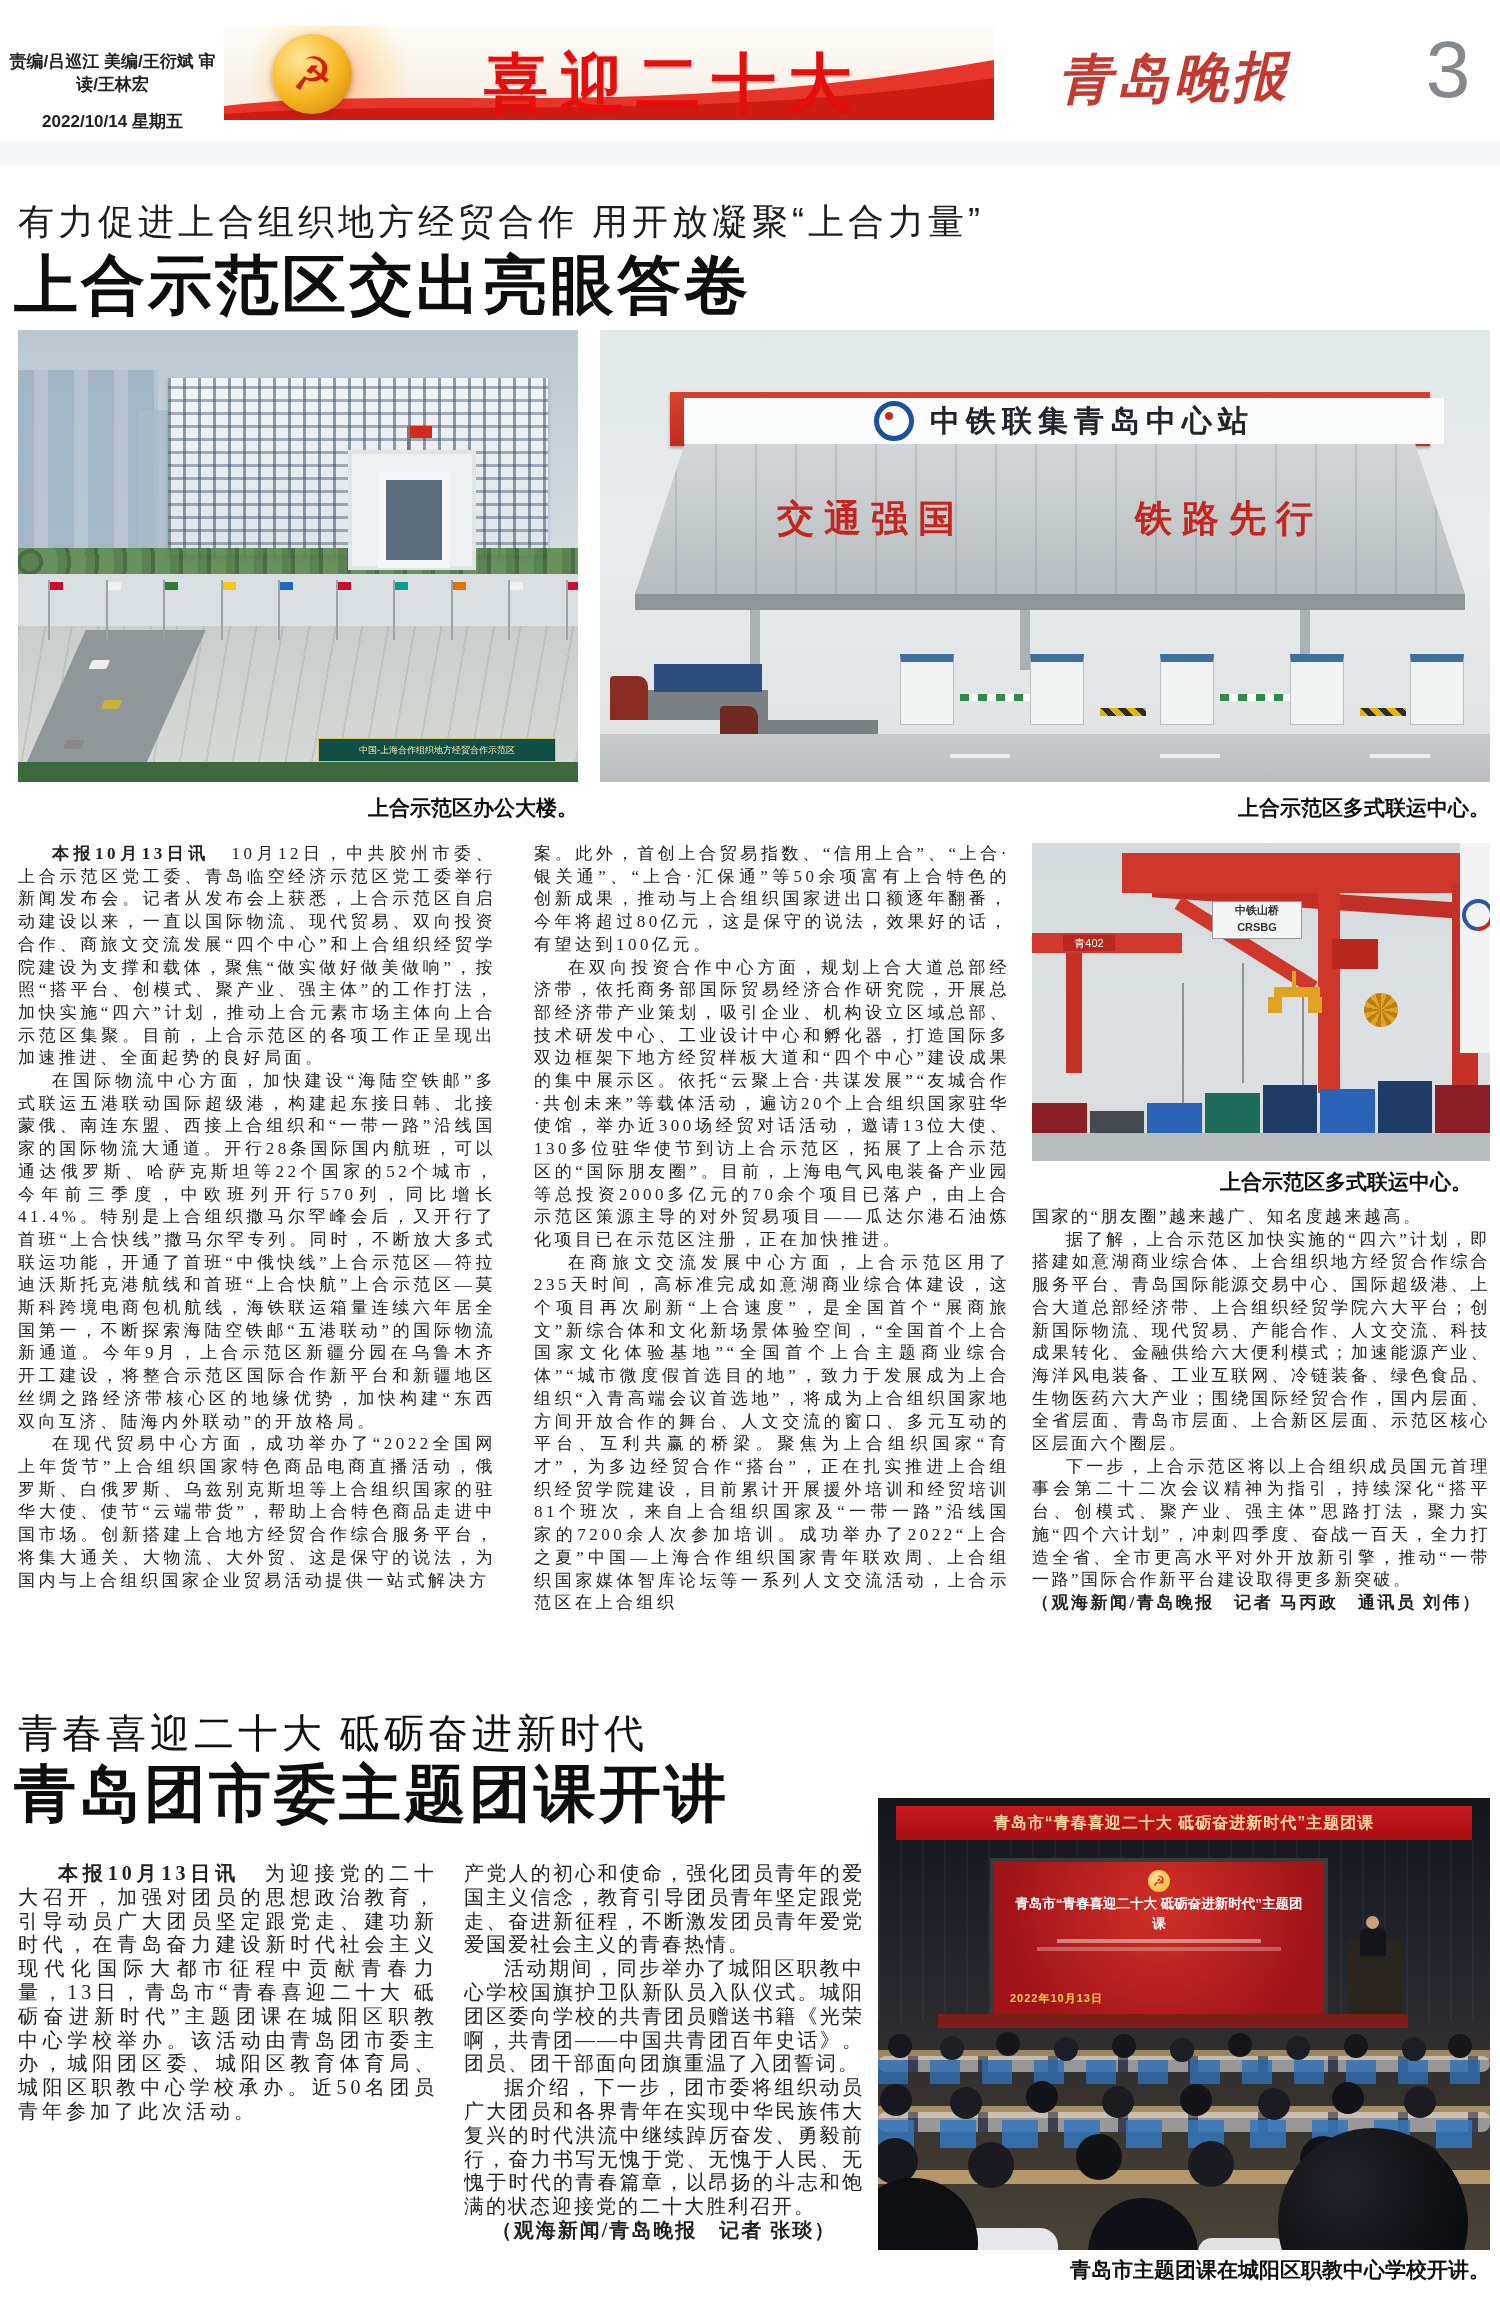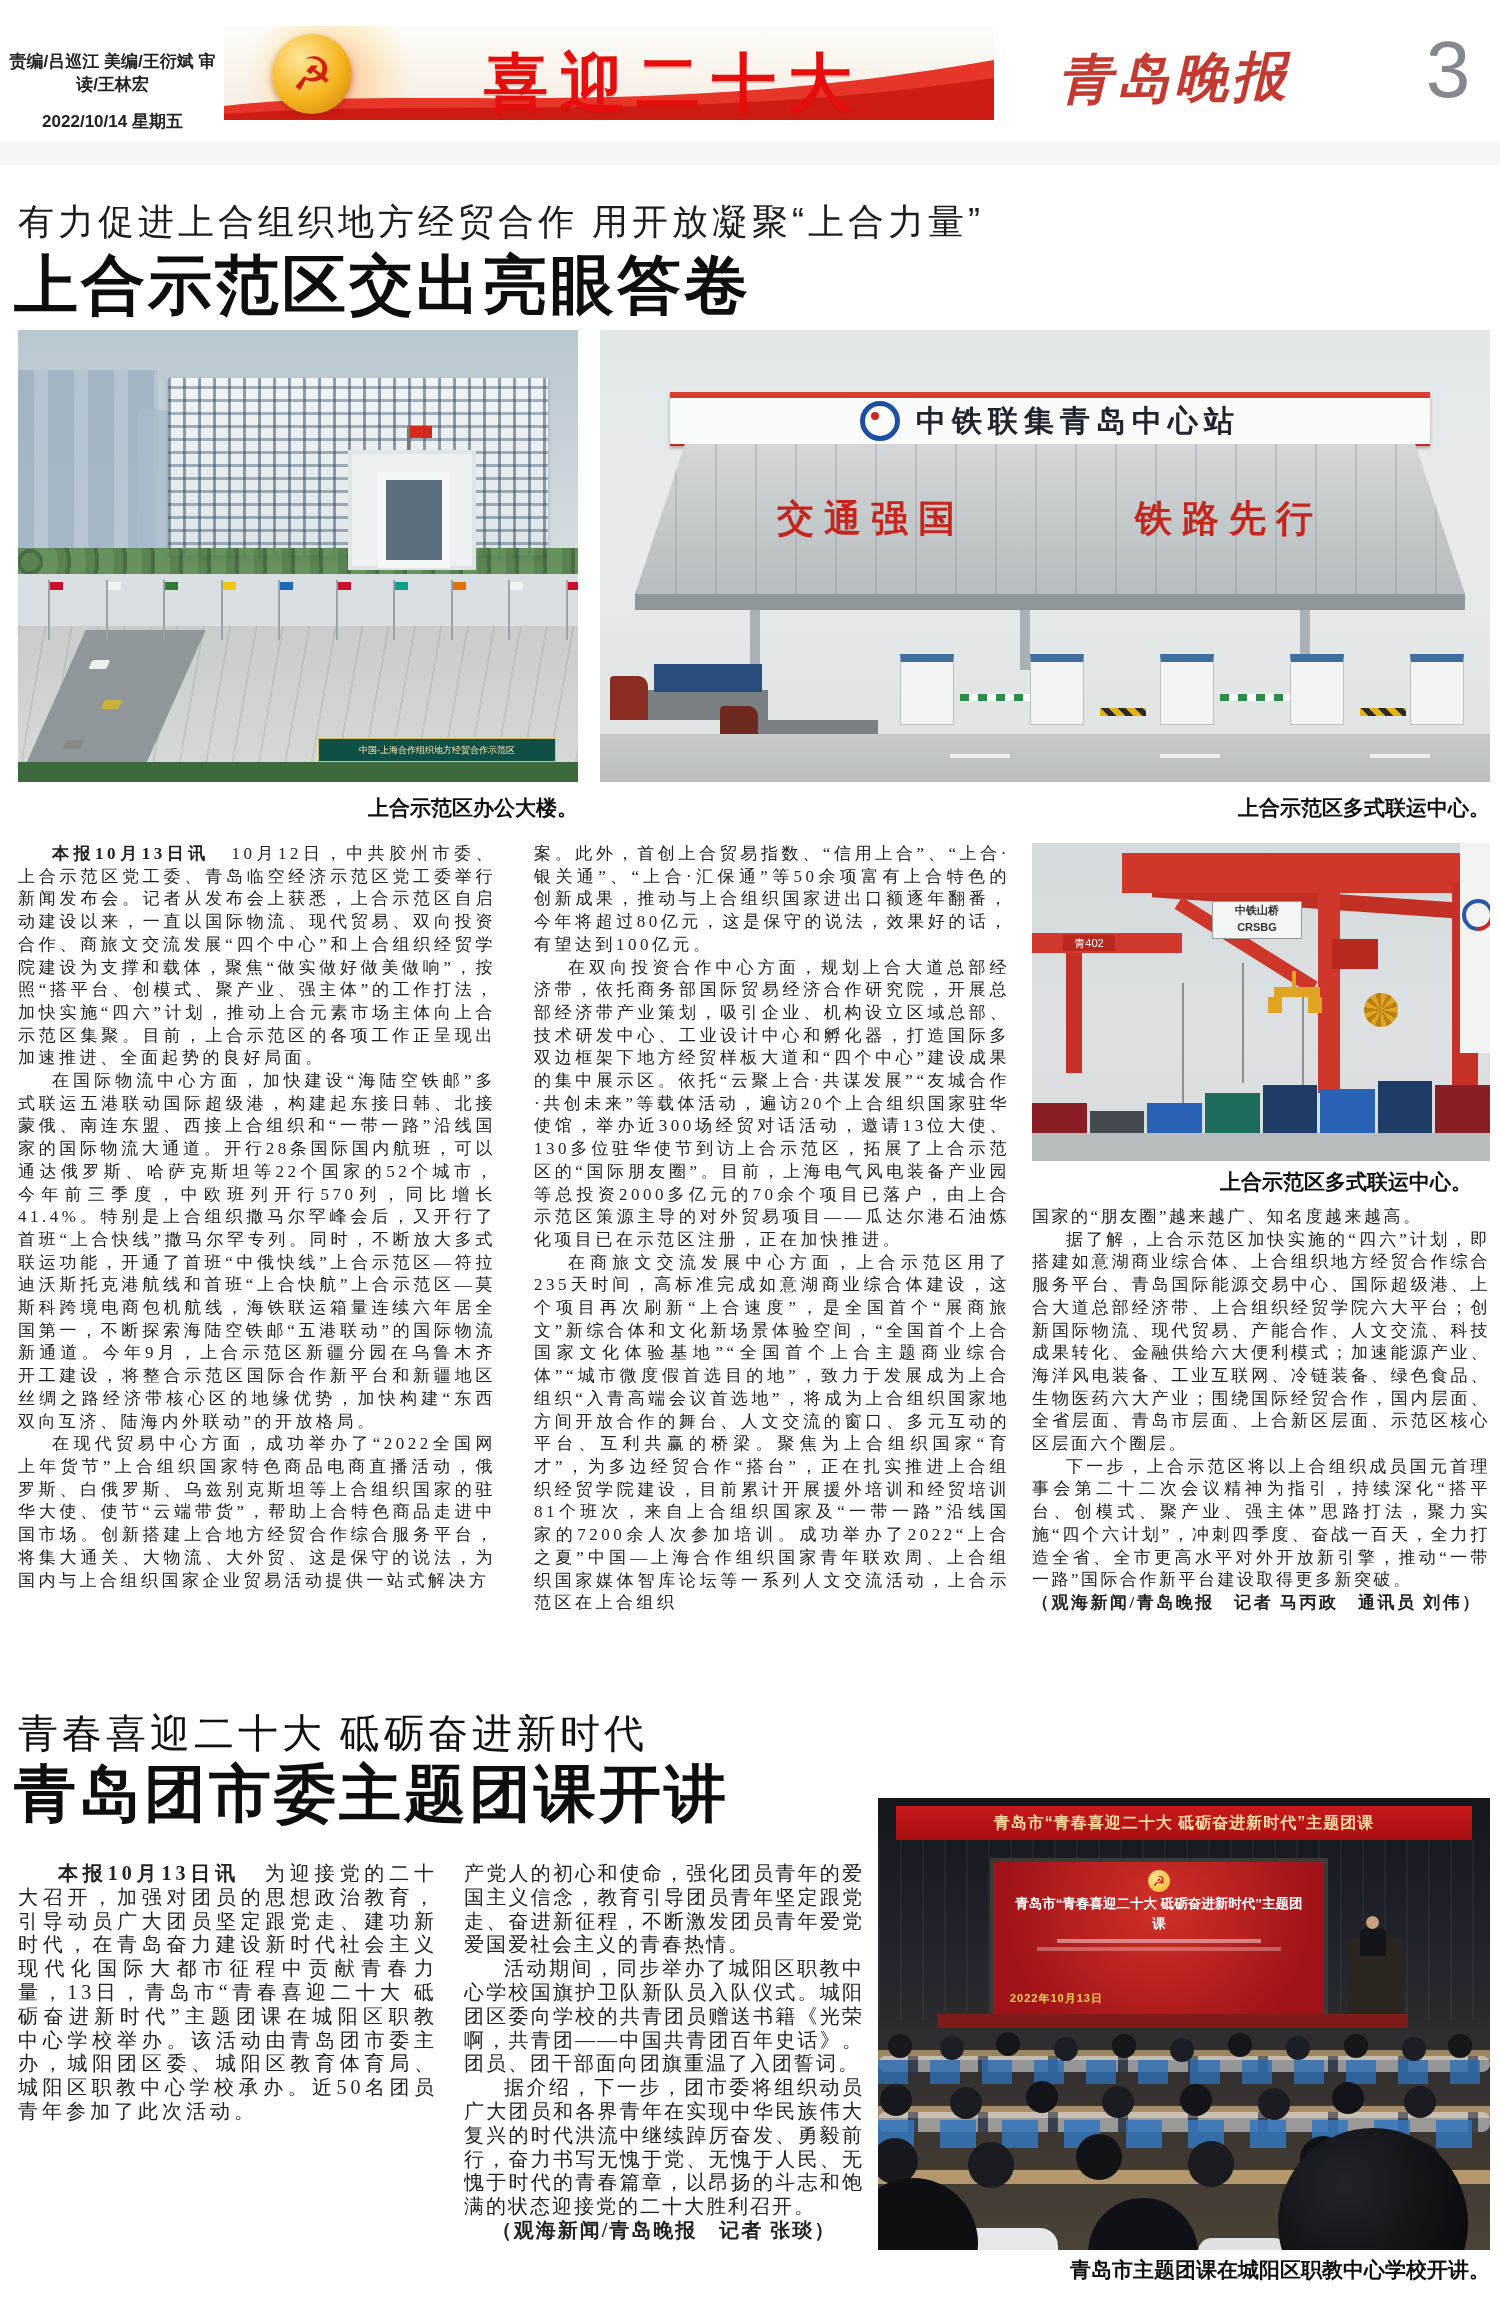--- a/index.html
+++ b/index.html
@@ -89,21 +89,21 @@
      font-family:"Liberation Sans",sans-serif;border:1px solid #d8c06a;}
   
   .photoR{left:600px;top:330px;width:890px;height:452px;overflow:hidden;
           background:linear-gradient(180deg,#e2e8ea,#e8ebec 50%,#dfe2e3);}
   .pr-banner{left:70px;top:14px;width:760px;height:54px;background:linear-gradient(180deg,#d8402f,#c22c20);
           color:#fff;font-family:"Liberation Sans",sans-serif;font-weight:bold;font-size:25px;
           display:flex;align-items:center;justify-content:center;letter-spacing:1px;box-shadow:0 2px 3px rgba(100,40,30,.4);margin-top:48px;}
   .pr-logo{display:inline-block;width:26px;height:26px;margin-right:12px;background:
           conic-gradient(from 45deg,#9fd0f0 0 25%,#fff 25% 50%,#cde8fa 50% 75%,#fff 75%);
           clip-path:polygon(50% 0,100% 50%,50% 100%,0 50%);}
-  .pr-band{left:70px;top:68px;width:760px;height:46px;background:#fafbfb;display:flex;align-items:center;justify-content:center;
+  .pr-band{left:84px;top:68px;width:760px;height:46px;background:#fafbfb;display:flex;align-items:center;justify-content:center;
           font-family:"Liberation Sans",sans-serif;font-weight:bold;font-size:30px;color:#20242c;letter-spacing:6px;}
   .pr-crlogo{display:inline-block;width:30px;height:30px;border:5px solid #1d4f9e;border-radius:50%;margin-right:16px;position:relative;}
   .pr-crlogo::after{content:"";position:absolute;left:6px;top:6px;width:8px;height:8px;border-radius:50%;background:#c8281e;}
   .pr-canopy{left:35px;top:114px;width:830px;height:150px;background:
           repeating-linear-gradient(90deg,rgba(120,128,132,.25) 0 2px,transparent 2px 40px),
           linear-gradient(180deg,#d3d7d9,#b6bcbf);
           clip-path:polygon(6% 0,94% 0,100% 100%,0 100%);display:flex;align-items:center;justify-content:center;gap:170px;}
   .pr-canopy b{font-family:"Liberation Sans",sans-serif;font-size:37px;color:#c4261d;letter-spacing:10px;}
   .pr-underside{left:35px;top:264px;width:830px;height:16px;background:#8e969a;}
   .pr-booths{left:0;top:280px;width:890px;height:172px;}

